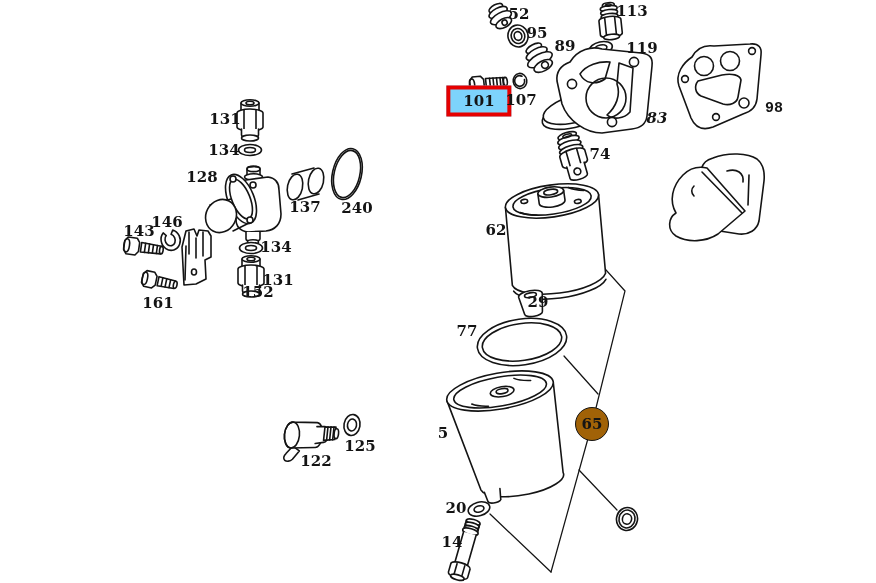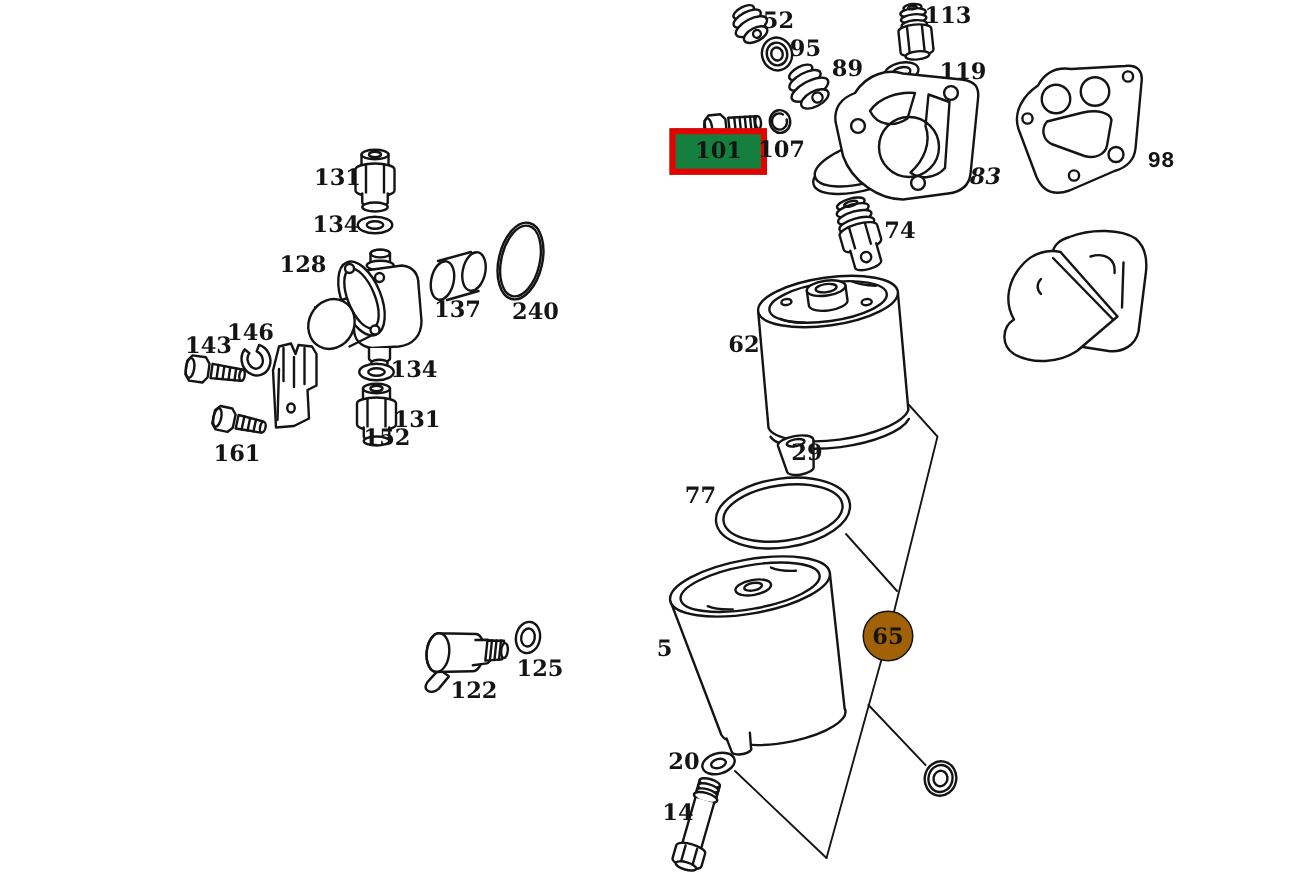--- a/index.html
+++ b/index.html
@@ -9,21 +9,21 @@
   }
   .stage svg { position:absolute; left:0; top:0; }
   .label-layer { position:absolute; left:0; top:0; width:100%; height:100%; }
   .label {
     position:absolute; transform:translate(-50%,-50%);
     font-weight:bold; font-size:15px; color:#141414; white-space:nowrap;
     cursor:default; line-height:1;
   }
   .label.boxed {
     border:4px solid var(--hl,#e60000);
-    padding:4px 13px; background:#15803d;
+    padding:4px 13px; background:#7dd3fc;
   }
   .label.circled {
     border:1.8px solid #141414; border-radius:50%;
     width:32px; height:32px; background:#a16207;
     display:flex; align-items:center; justify-content:center;
   }
   
   .ln { fill:none; stroke:#141414; stroke-width:1.6; stroke-linecap:round; stroke-linejoin:round; }
   .fw { fill:#ffffff; stroke:#141414; stroke-width:1.6; stroke-linecap:round; stroke-linejoin:round; }
   .thin { fill:none; stroke:#141414; stroke-width:1.25; stroke-linecap:round; }

